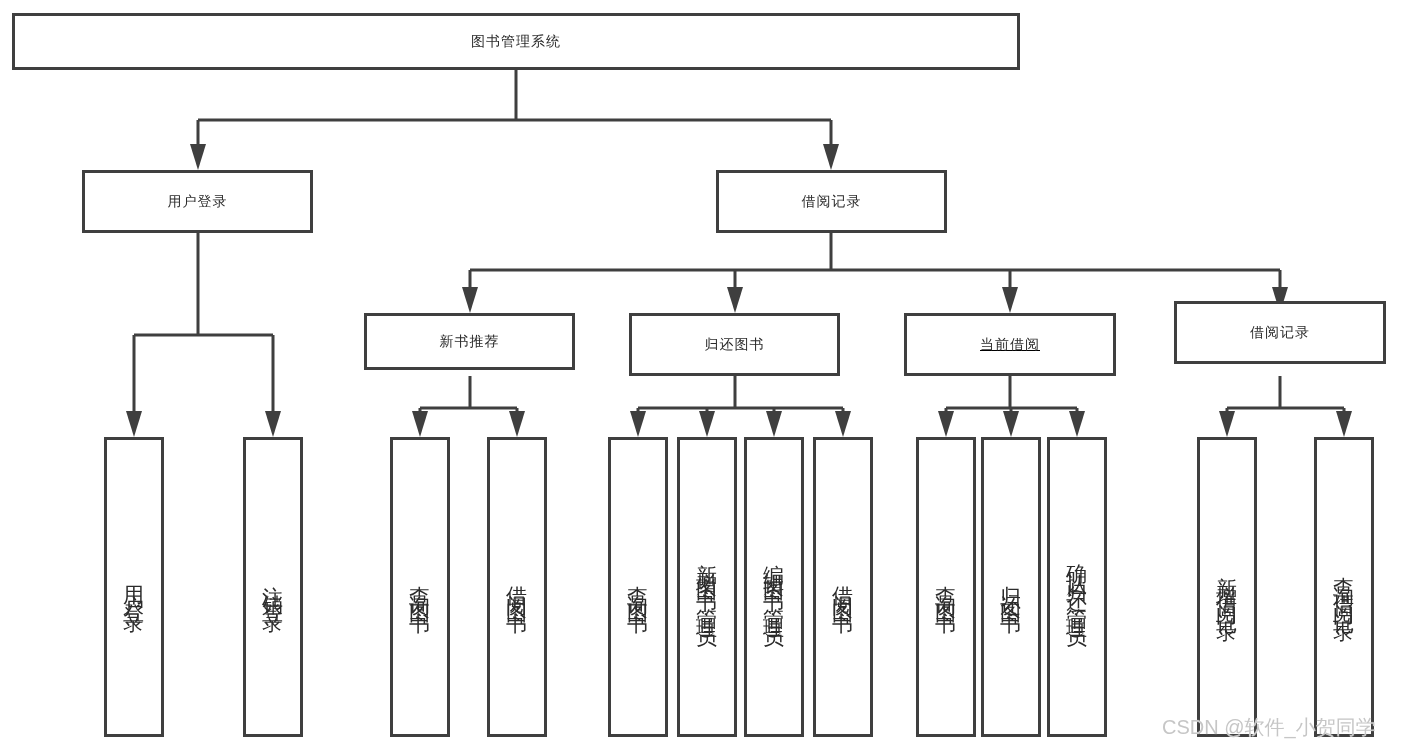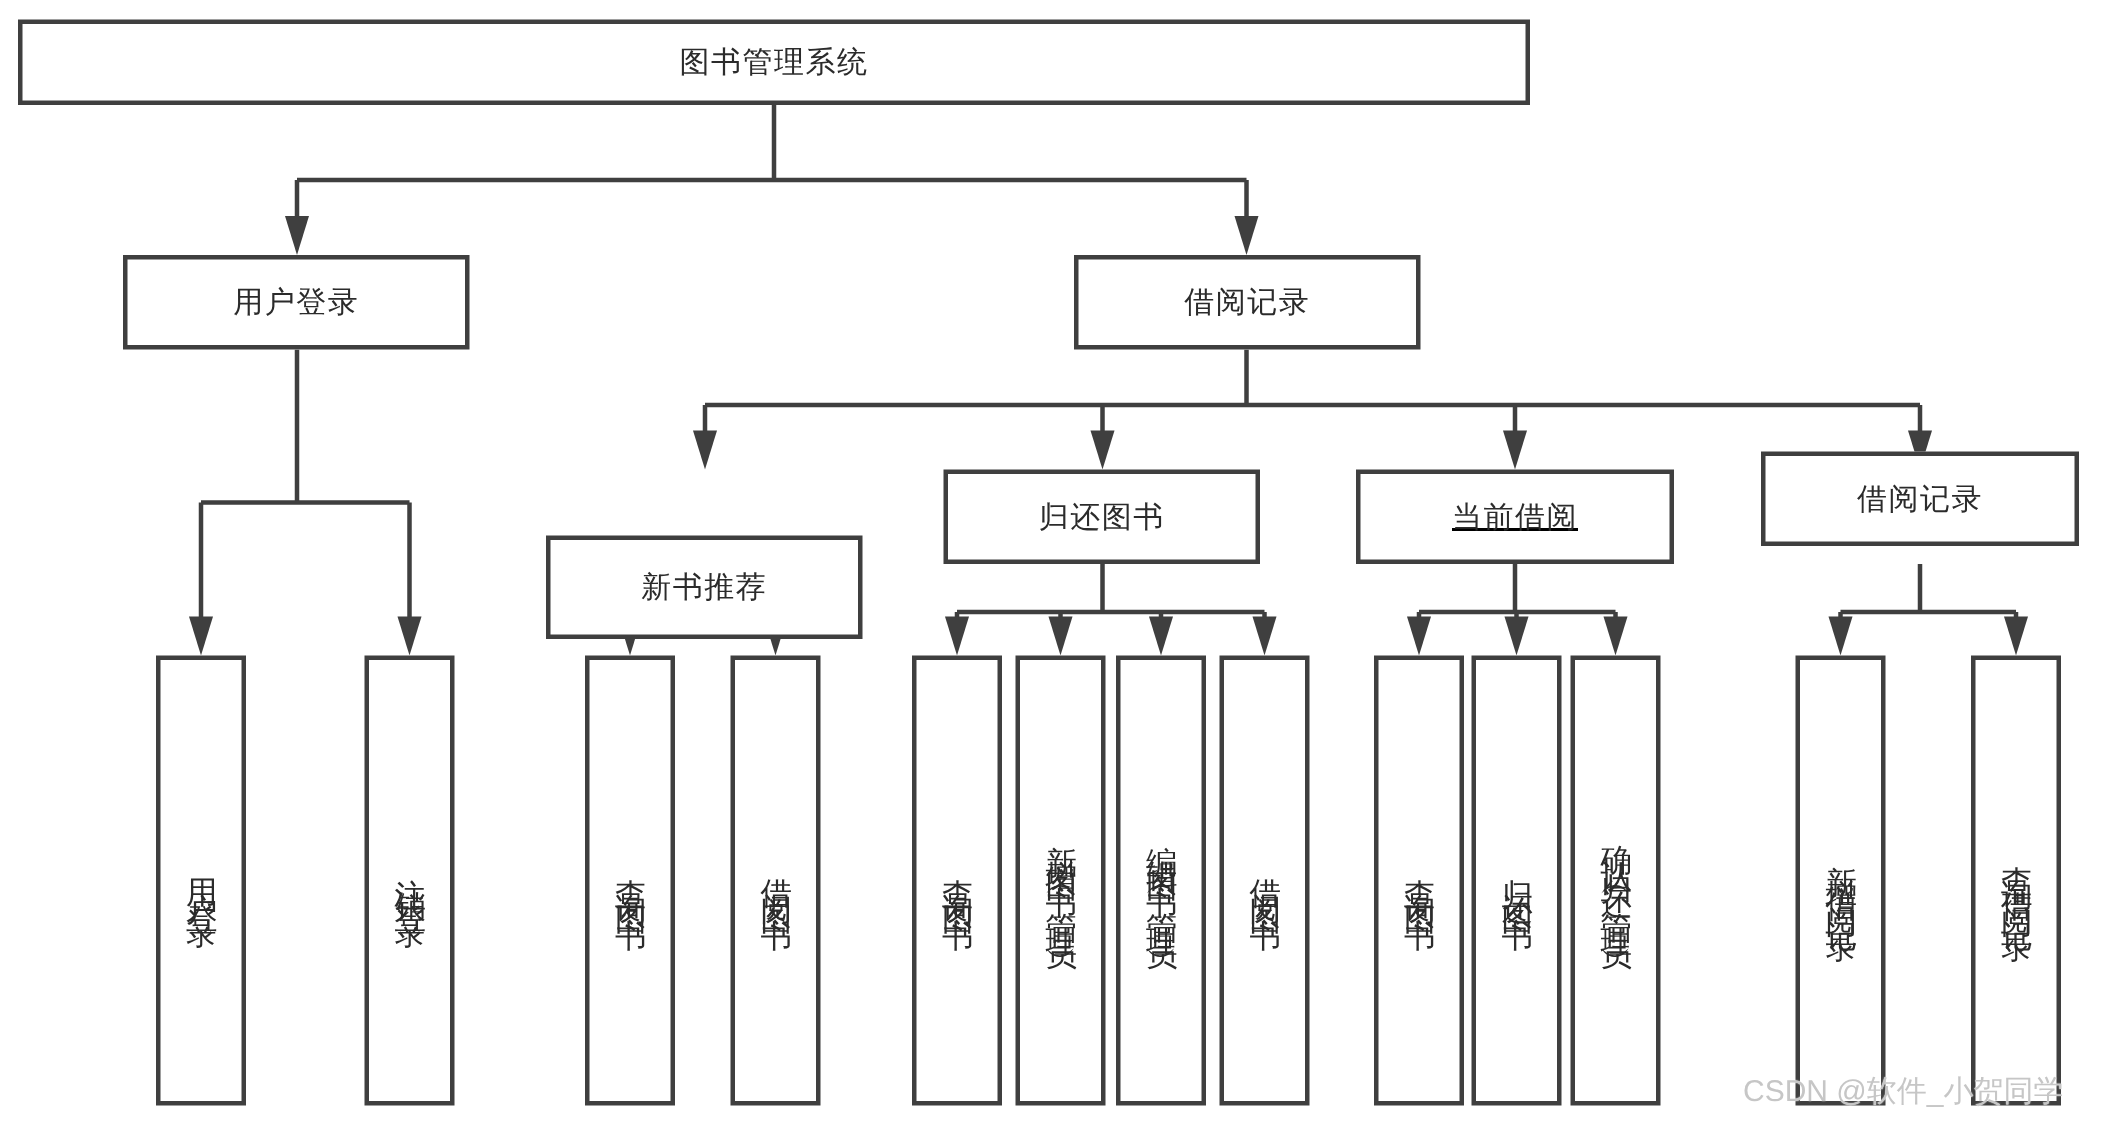--- a/index.html
+++ b/index.html
@@ -21,21 +21,21 @@
     position: absolute;
     box-sizing: border-box;
     background: #ffffff;
     border: 3px solid #3f3f3f;
     display: flex;
     align-items: center;
     justify-content: center;
     z-index: 2;
   }
   .hbox span {
-    font-size: 20px;
+    font-size: 14px;
     color: #2b2b2b;
     letter-spacing: 1px;
     white-space: nowrap;
   }
   .vbox {
     position: absolute;
     box-sizing: border-box;
     background: #ffffff;
     border: 3px solid #3f3f3f;
     display: flex;
@@ -108,21 +108,21 @@
     <span>图书管理系统</span>
   </div>
 
   <div class="hbox" style="left:82px; top:170px; width:231px; height:63px;">
     <span>用户登录</span>
   </div>
   <div class="hbox" style="left:716px; top:170px; width:231px; height:63px;">
     <span>借阅记录</span>
   </div>
 
-  <div class="hbox" style="left:364px; top:313px; width:211px; height:69px;margin-top:44px;">
+  <div class="hbox" style="left:364px; top:313px; width:211px; height:57px;">
     <span>新书推荐</span>
   </div>
   <div class="hbox" style="left:629px; top:313px; width:211px; height:63px;">
     <span>归还图书</span>
   </div>
   <div class="hbox" style="left:904px; top:313px; width:212px; height:63px;text-decoration:underline;">
     <span>当前借阅</span>
   </div>
   <div class="hbox" style="left:1174px; top:301px; width:212px; height:63px;">
     <span>借阅记录</span>

